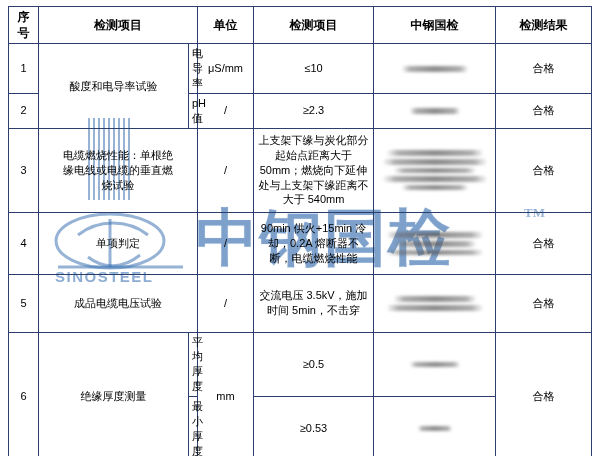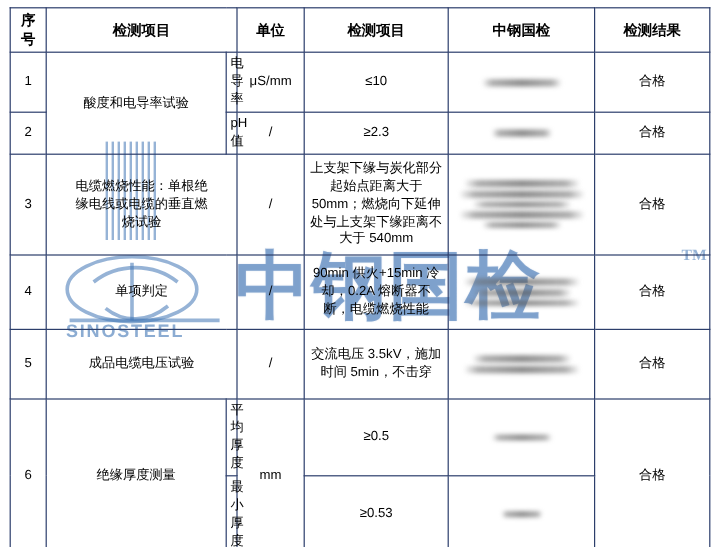--- a/index.html
+++ b/index.html
@@ -109,21 +109,21 @@
     top: 196px;
     font-family: "DejaVu Serif", serif;
     font-weight: bold;
     font-size: 62px;
     letter-spacing: 2px;
     color: rgba(64,116,180,0.50);
     white-space: nowrap;
     text-shadow: 0 0 1px rgba(64,116,180,0.35);
   }
   .wm-tm {
-    left: 568px;
+    left: 524px;
     top: 205px;
     font-family: "Liberation Serif", serif;
     font-size: 13px;
     font-weight: bold;
     color: rgba(64,116,180,0.55);
   }
   .wm-bars {
     left: 88px;
     top: 118px;
     width: 44px;

